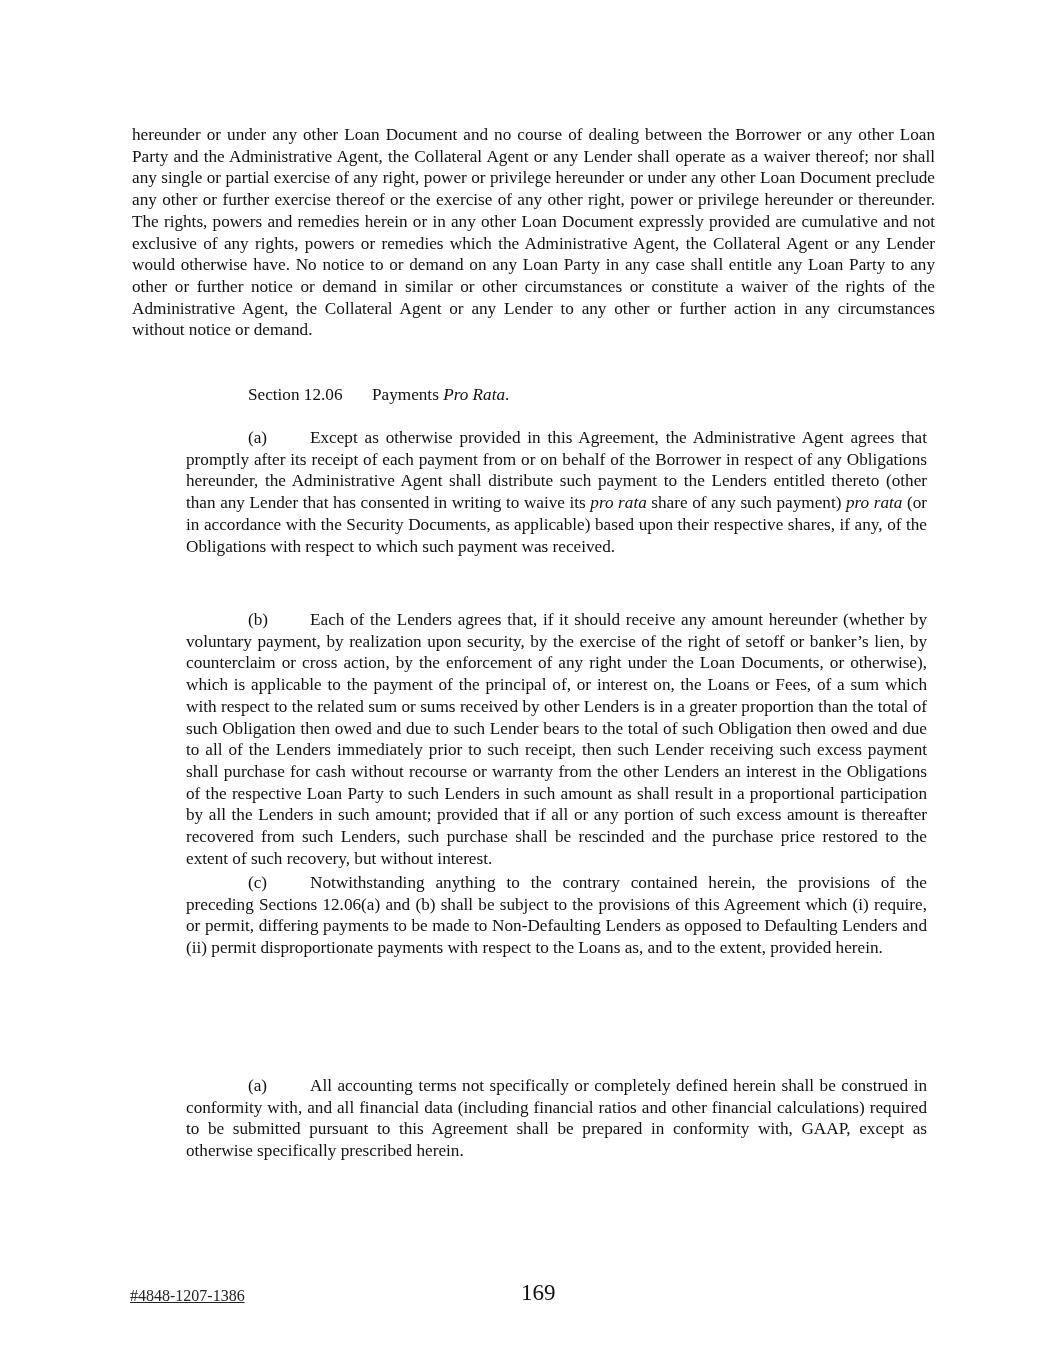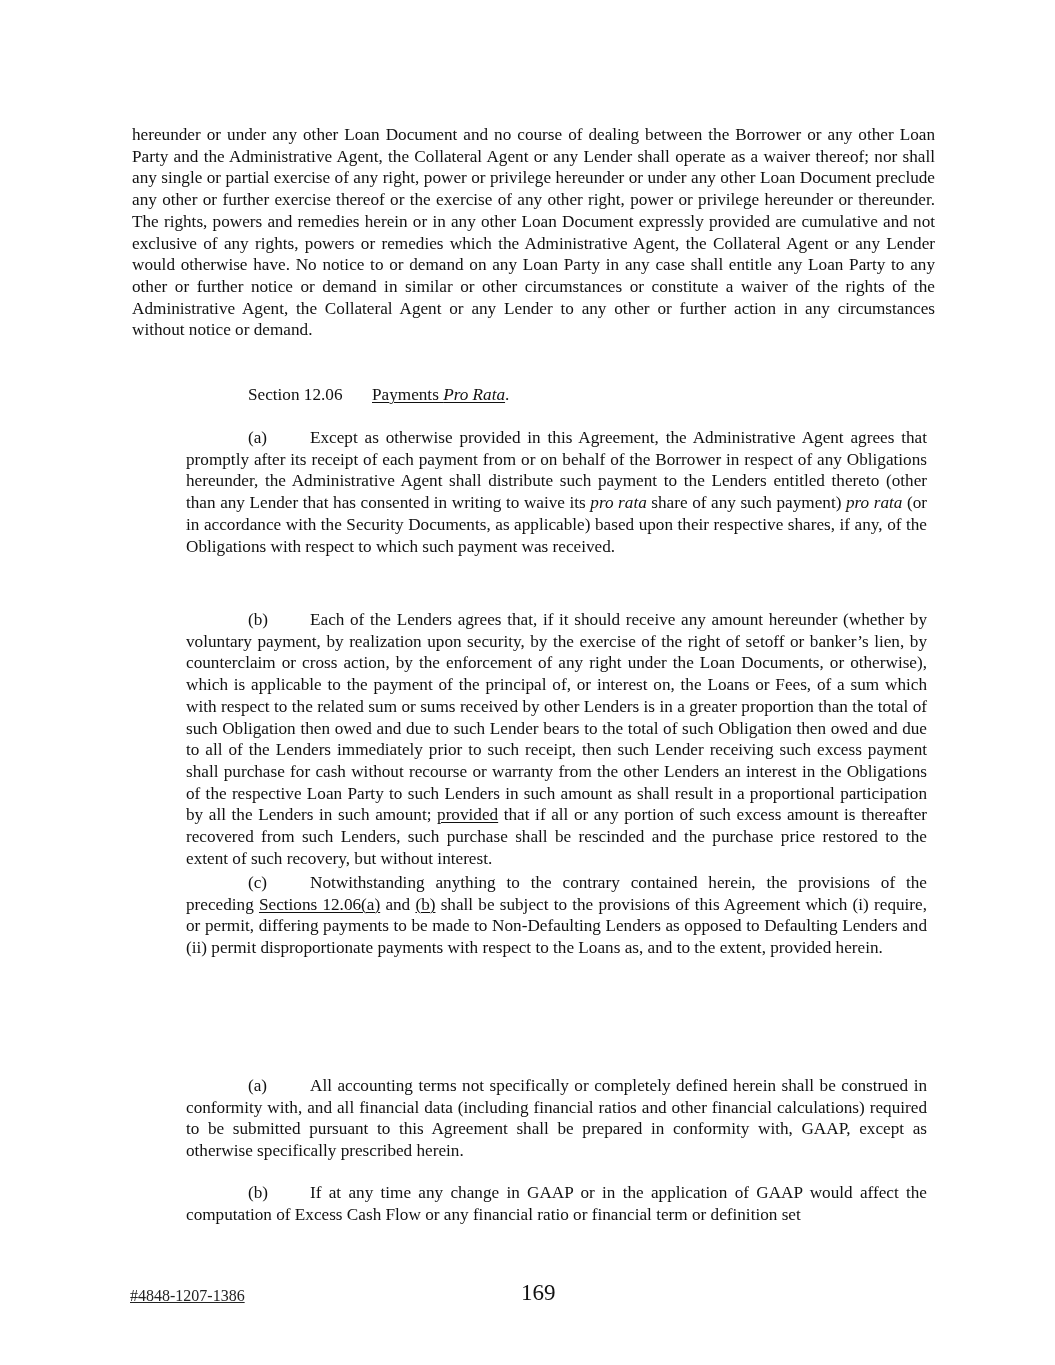--- a/index.html
+++ b/index.html
@@ -12,21 +12,21 @@
     .para {
       position: absolute;
       font-size: 17.2px;
       line-height: 21.7px;
       text-align: justify;
       margin: 0;
     }
     .full { left: 132px; width: 803px; }
     .ind  { left: 186px; width: 741px; }
     .heading { left: 248px; width: 680px; font-size: 17.2px; line-height: 21.7px; position: absolute; margin: 0; }
-    .u { text-decoration: underline; text-underline-offset: 2px; text-decoration-thickness: 1px; margin-top: 20px; }
+    .u { text-underline-offset: 2px; text-decoration-thickness: 1px; margin-top: 20px; }
     .i { font-style: italic; }
     .first-indent { text-indent: 62px; }
     .label { display: inline-block; width: 62px; text-indent: 0; }
     .sec-num { display: inline-block; width: 124px; }
     .footer-id {
       position: absolute; left: 130px; top: 1287px;
       font-size: 16px; font-family: "Liberation Serif", serif; color: #222; text-decoration: underline;
     }
     .footer-page {
       position: absolute; left: 521px; top: 1280px;
@@ -54,20 +54,17 @@
 
   <p class="para ind first-indent" style="top:872px;">
     <span class="label">(c)</span><span>Notwithstanding anything to the contrary contained herein, the provisions of the preceding </span><span class="u">Sections 12.06(a)</span><span> and </span><span class="u">(b)</span><span> shall be subject to the provisions of this Agreement which (i) require, or permit, differing payments to be made to Non-Defaulting Lenders as opposed to Defaulting Lenders and (ii) permit disproportionate payments with respect to the Loans as, and to the extent, provided herein.</span>
   </p>
 
 
   <p class="para ind first-indent" style="top:1075px;">
     <span class="label">(a)</span><span>All accounting terms not specifically or completely defined herein shall be construed in conformity with, and all financial data (including financial ratios and other financial calculations) required to be submitted pursuant to this Agreement shall be prepared in conformity with, GAAP, except as otherwise specifically prescribed herein.</span>
   </p>
 
-  <p class="para ind first-indent" style="top:1182px;">
-    <span class="label">(b)</span><span>If at any time any change in GAAP or in the application of GAAP would affect the computation of Excess Cash Flow or any financial ratio or financial term or definition set</span>
-  </p>
 
   <div class="footer-id">#4848-1207-1386</div>
   <div class="footer-page">169</div>
 
 </div>
 
 </body></html>

